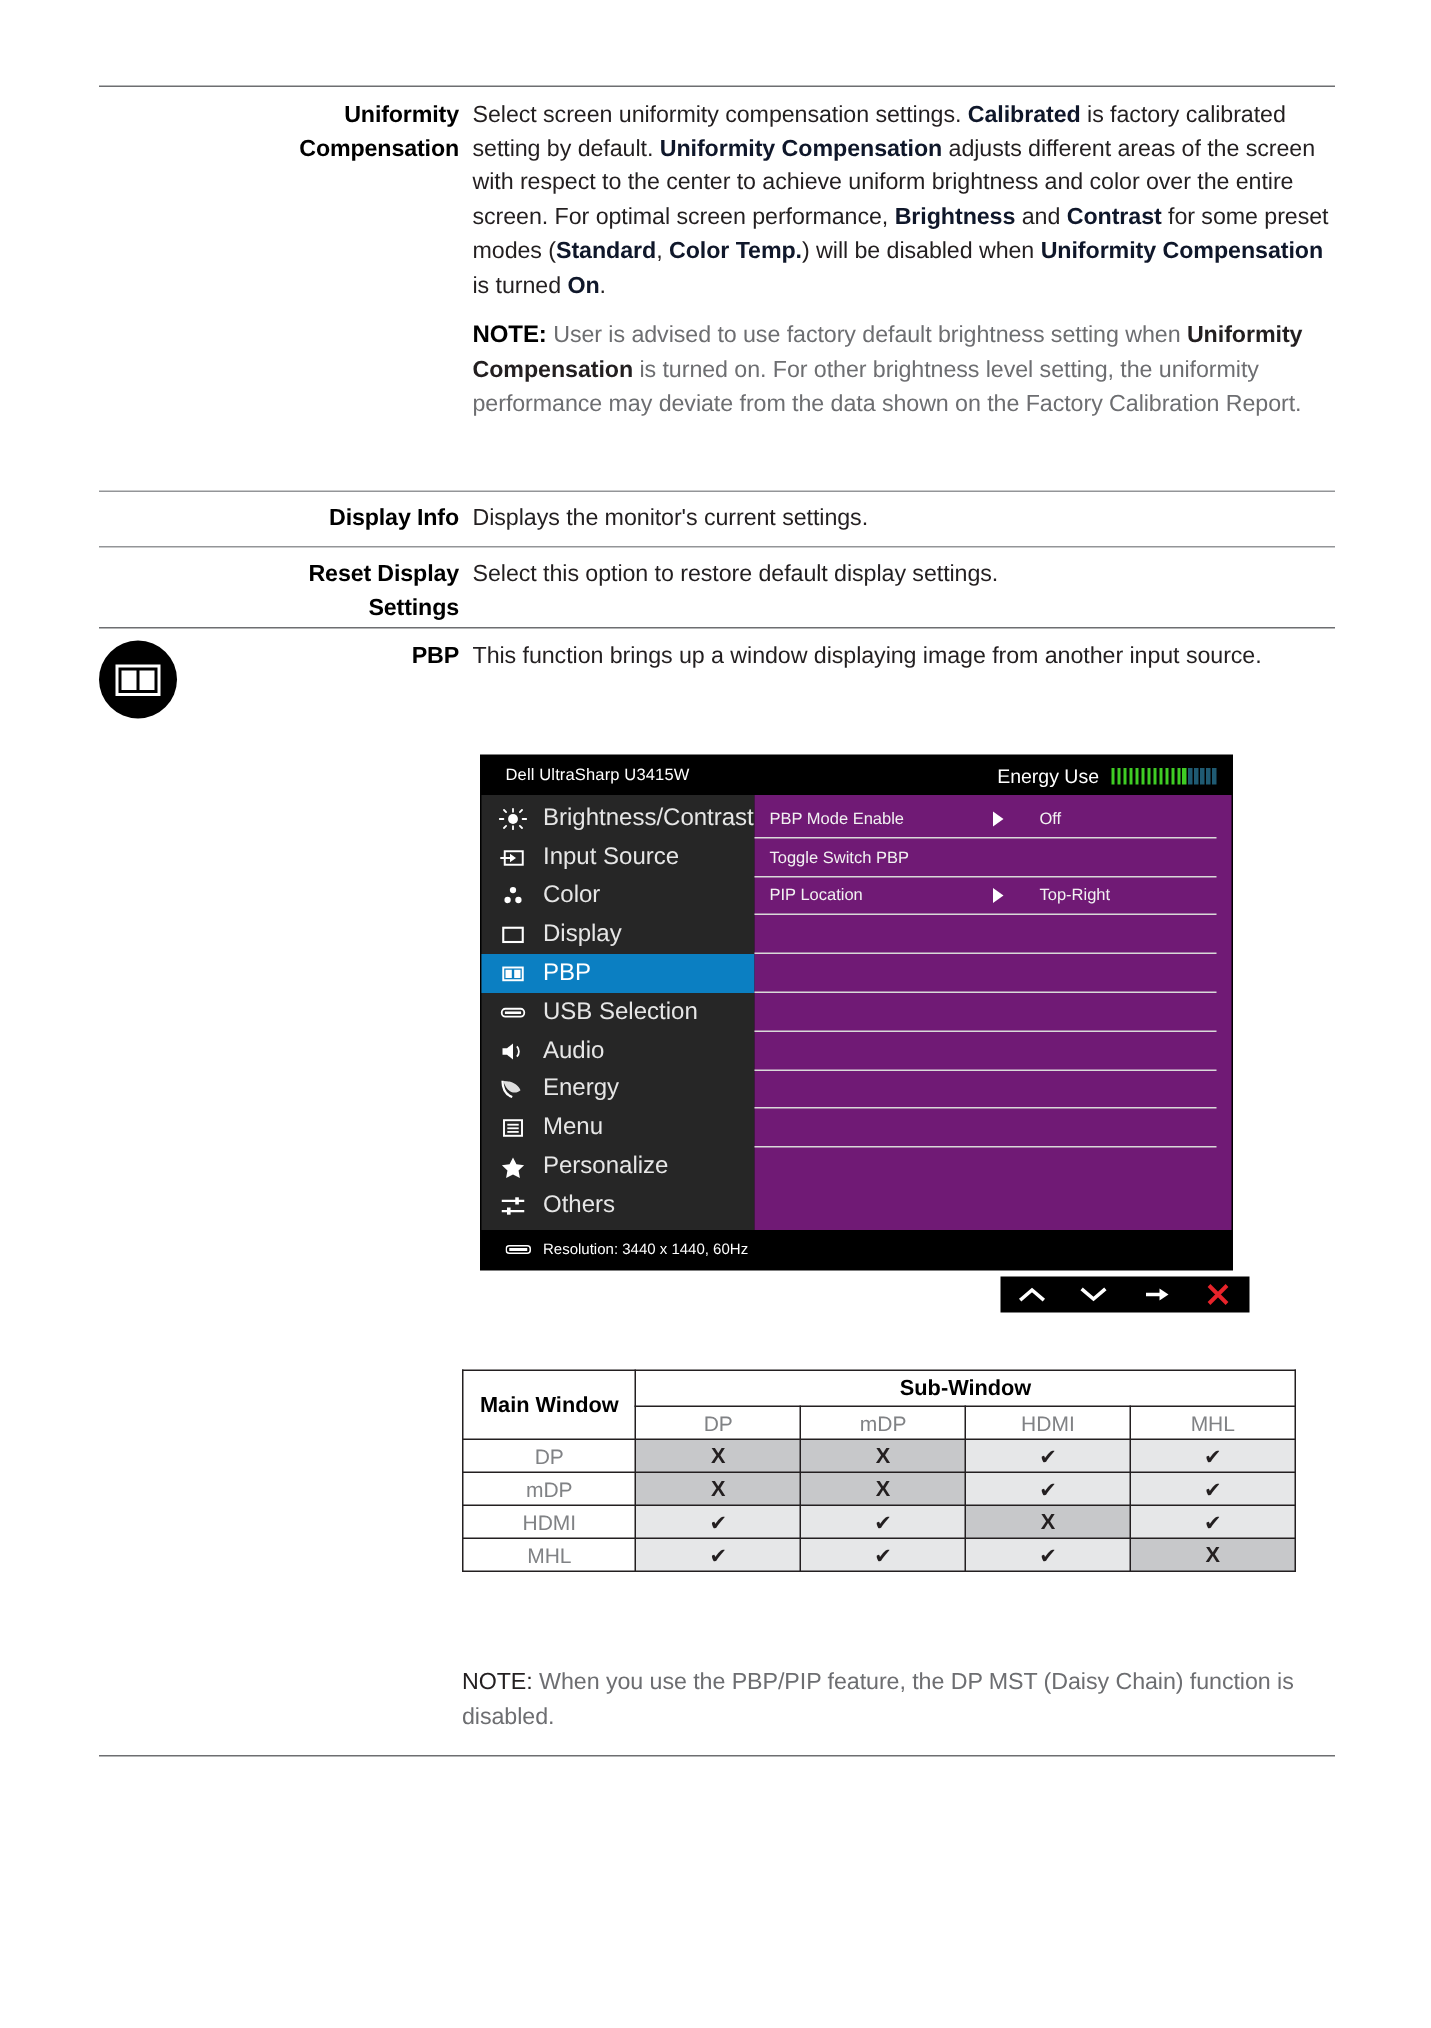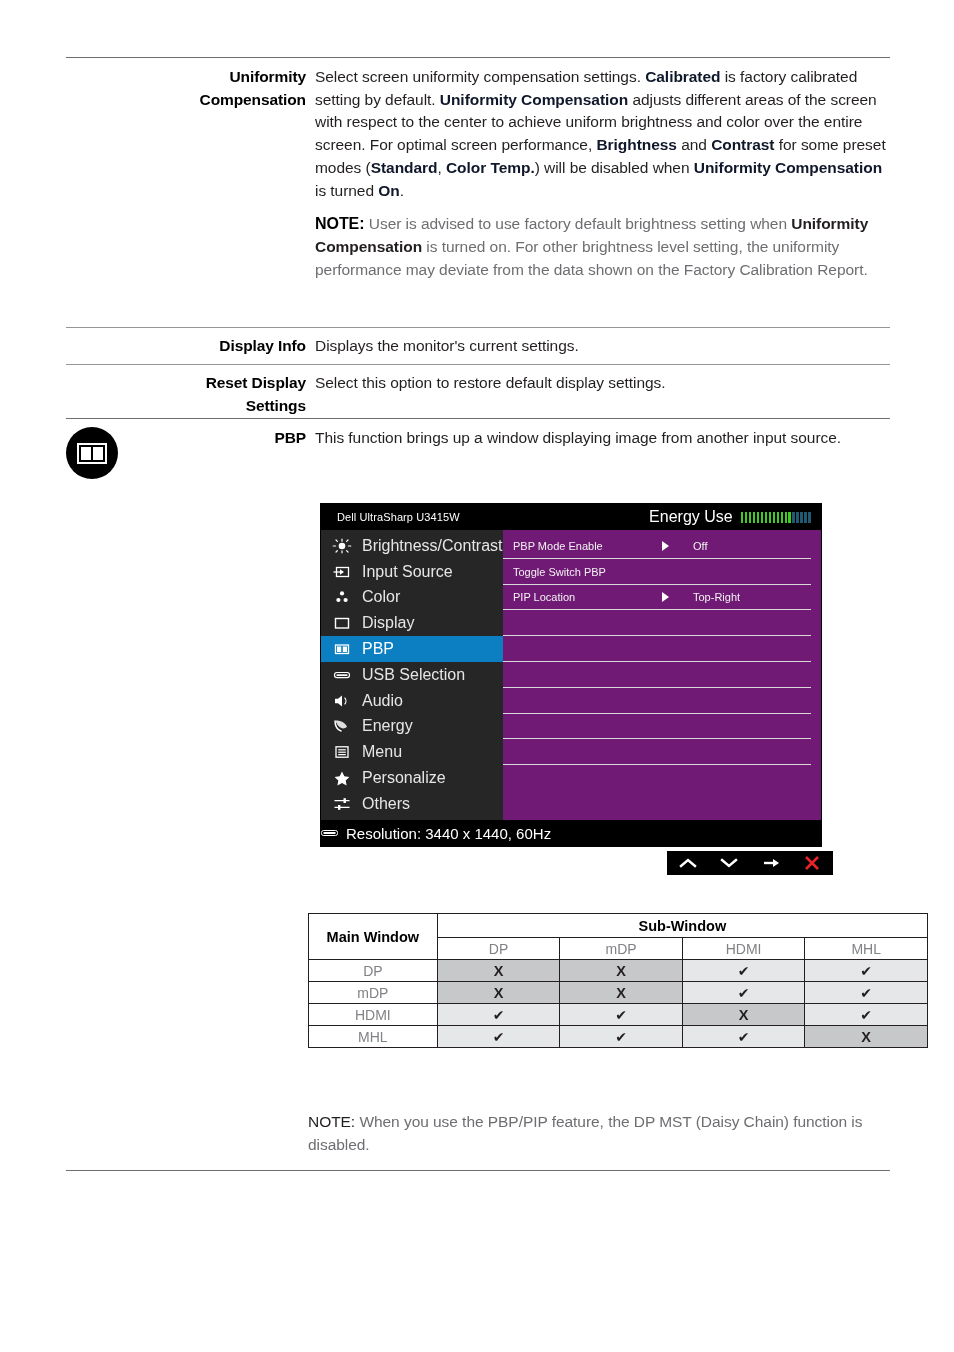--- a/index.html
+++ b/index.html
@@ -125,21 +125,21 @@
     font-size: 11px;
     letter-spacing: 0.1px;
   }
   .osd-energy {
     display: flex;
     align-items: center;
     gap: 8px;
   }
   .osd-energy-label {
     color: #ffffff;
-    font-size: 16px;
+    font-size: 13px;
   }
   .energy-bars { display: flex; gap: 1.4px; }
   .energy-bars span {
     display: block;
     width: 2.6px;
     height: 11px;
     background: #3fcc24;
   }
   .energy-bars span.off { background: #1f5a72; }
 
@@ -198,23 +198,23 @@
   .opt-label { width: 148px; }
   .opt-arrow { width: 32px; }
   .opt-arrow svg { display:block; }
   .opt-value { }
 
   .osd-footer {
     height: 26px;
     background: #000000;
     display: flex;
     align-items: center;
-    padding-left: 0;
+    padding-left: 16px;
     color: #ffffff;
-    font-size: 15px;
+    font-size: 10px;
     gap: 8px;
   }
   .res-ico { display:block; }
 
   .osd-keys {
     position: absolute;
     left: 667px;
     top: 851px;
     width: 166px;
     height: 24px;
@@ -223,21 +223,21 @@
     align-items: center;
     justify-content: space-around;
   }
   .osd-keys .k { width: 30px; display:flex; align-items:center; justify-content:center; }
 
   
   .matrix {
     position: absolute;
     left: 308px;
     top: 913px;
-    width: 620px;
+    width: 556px;
     border-collapse: collapse;
     font-size: 14px;
     color: #808285;
     padding-left: 30px;
   }
   .matrix td, .matrix th {
     border: 1.6px solid #231f20;
     text-align: center;
     padding: 0;
     height: 21px;

